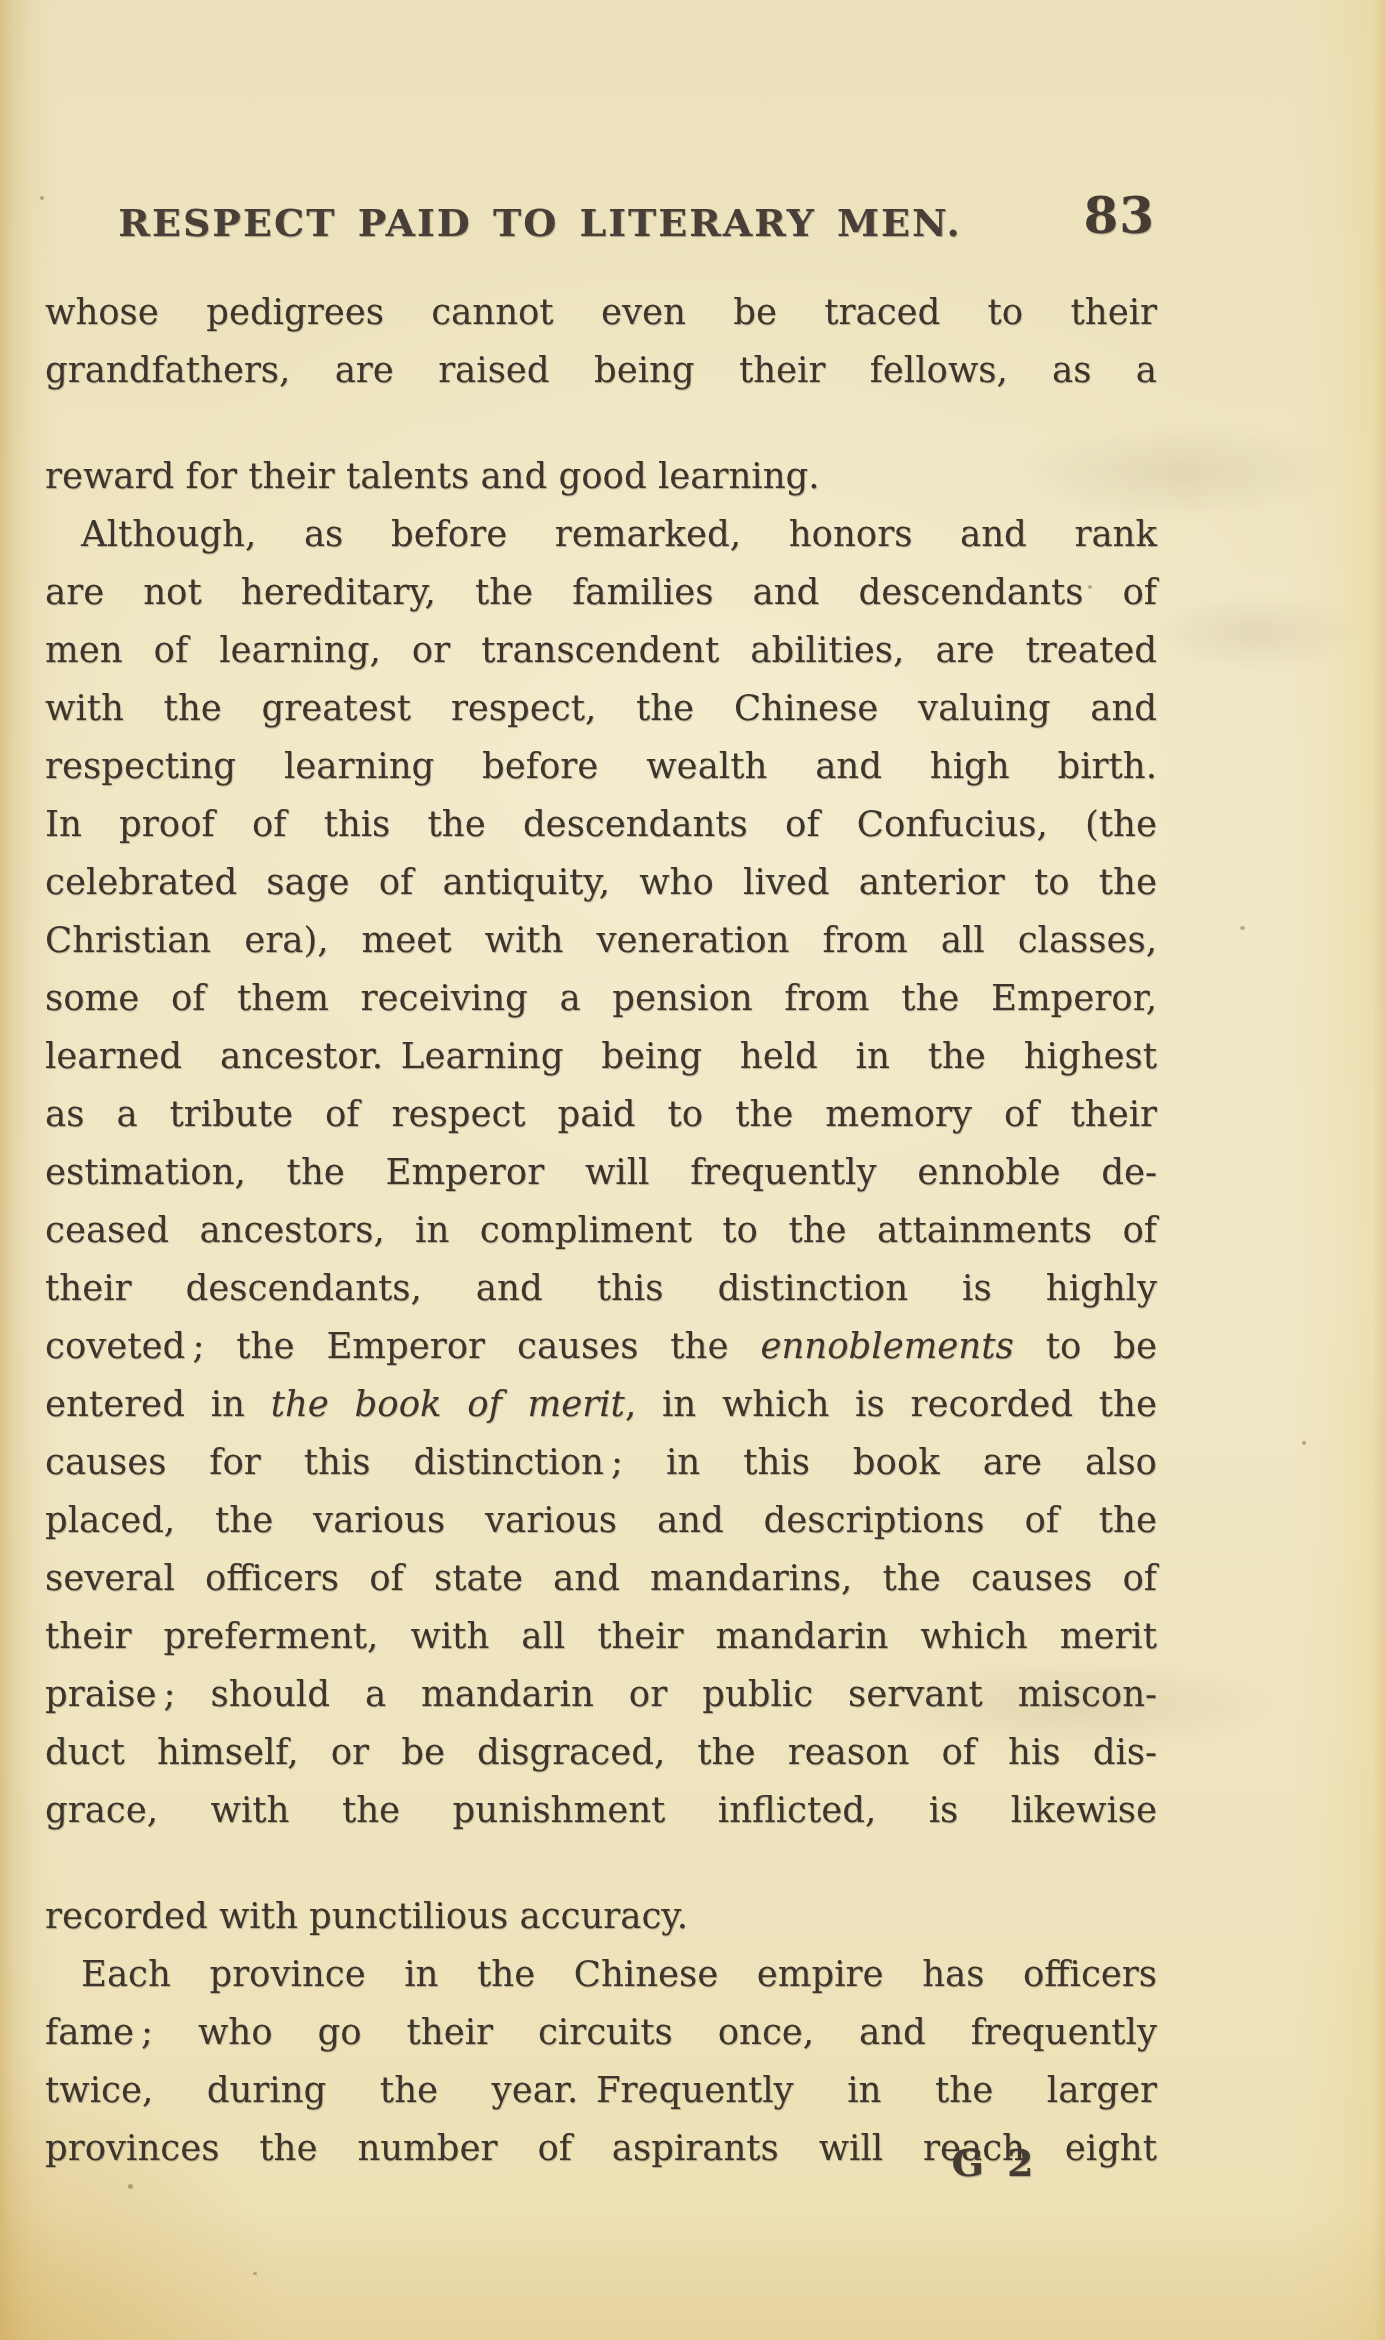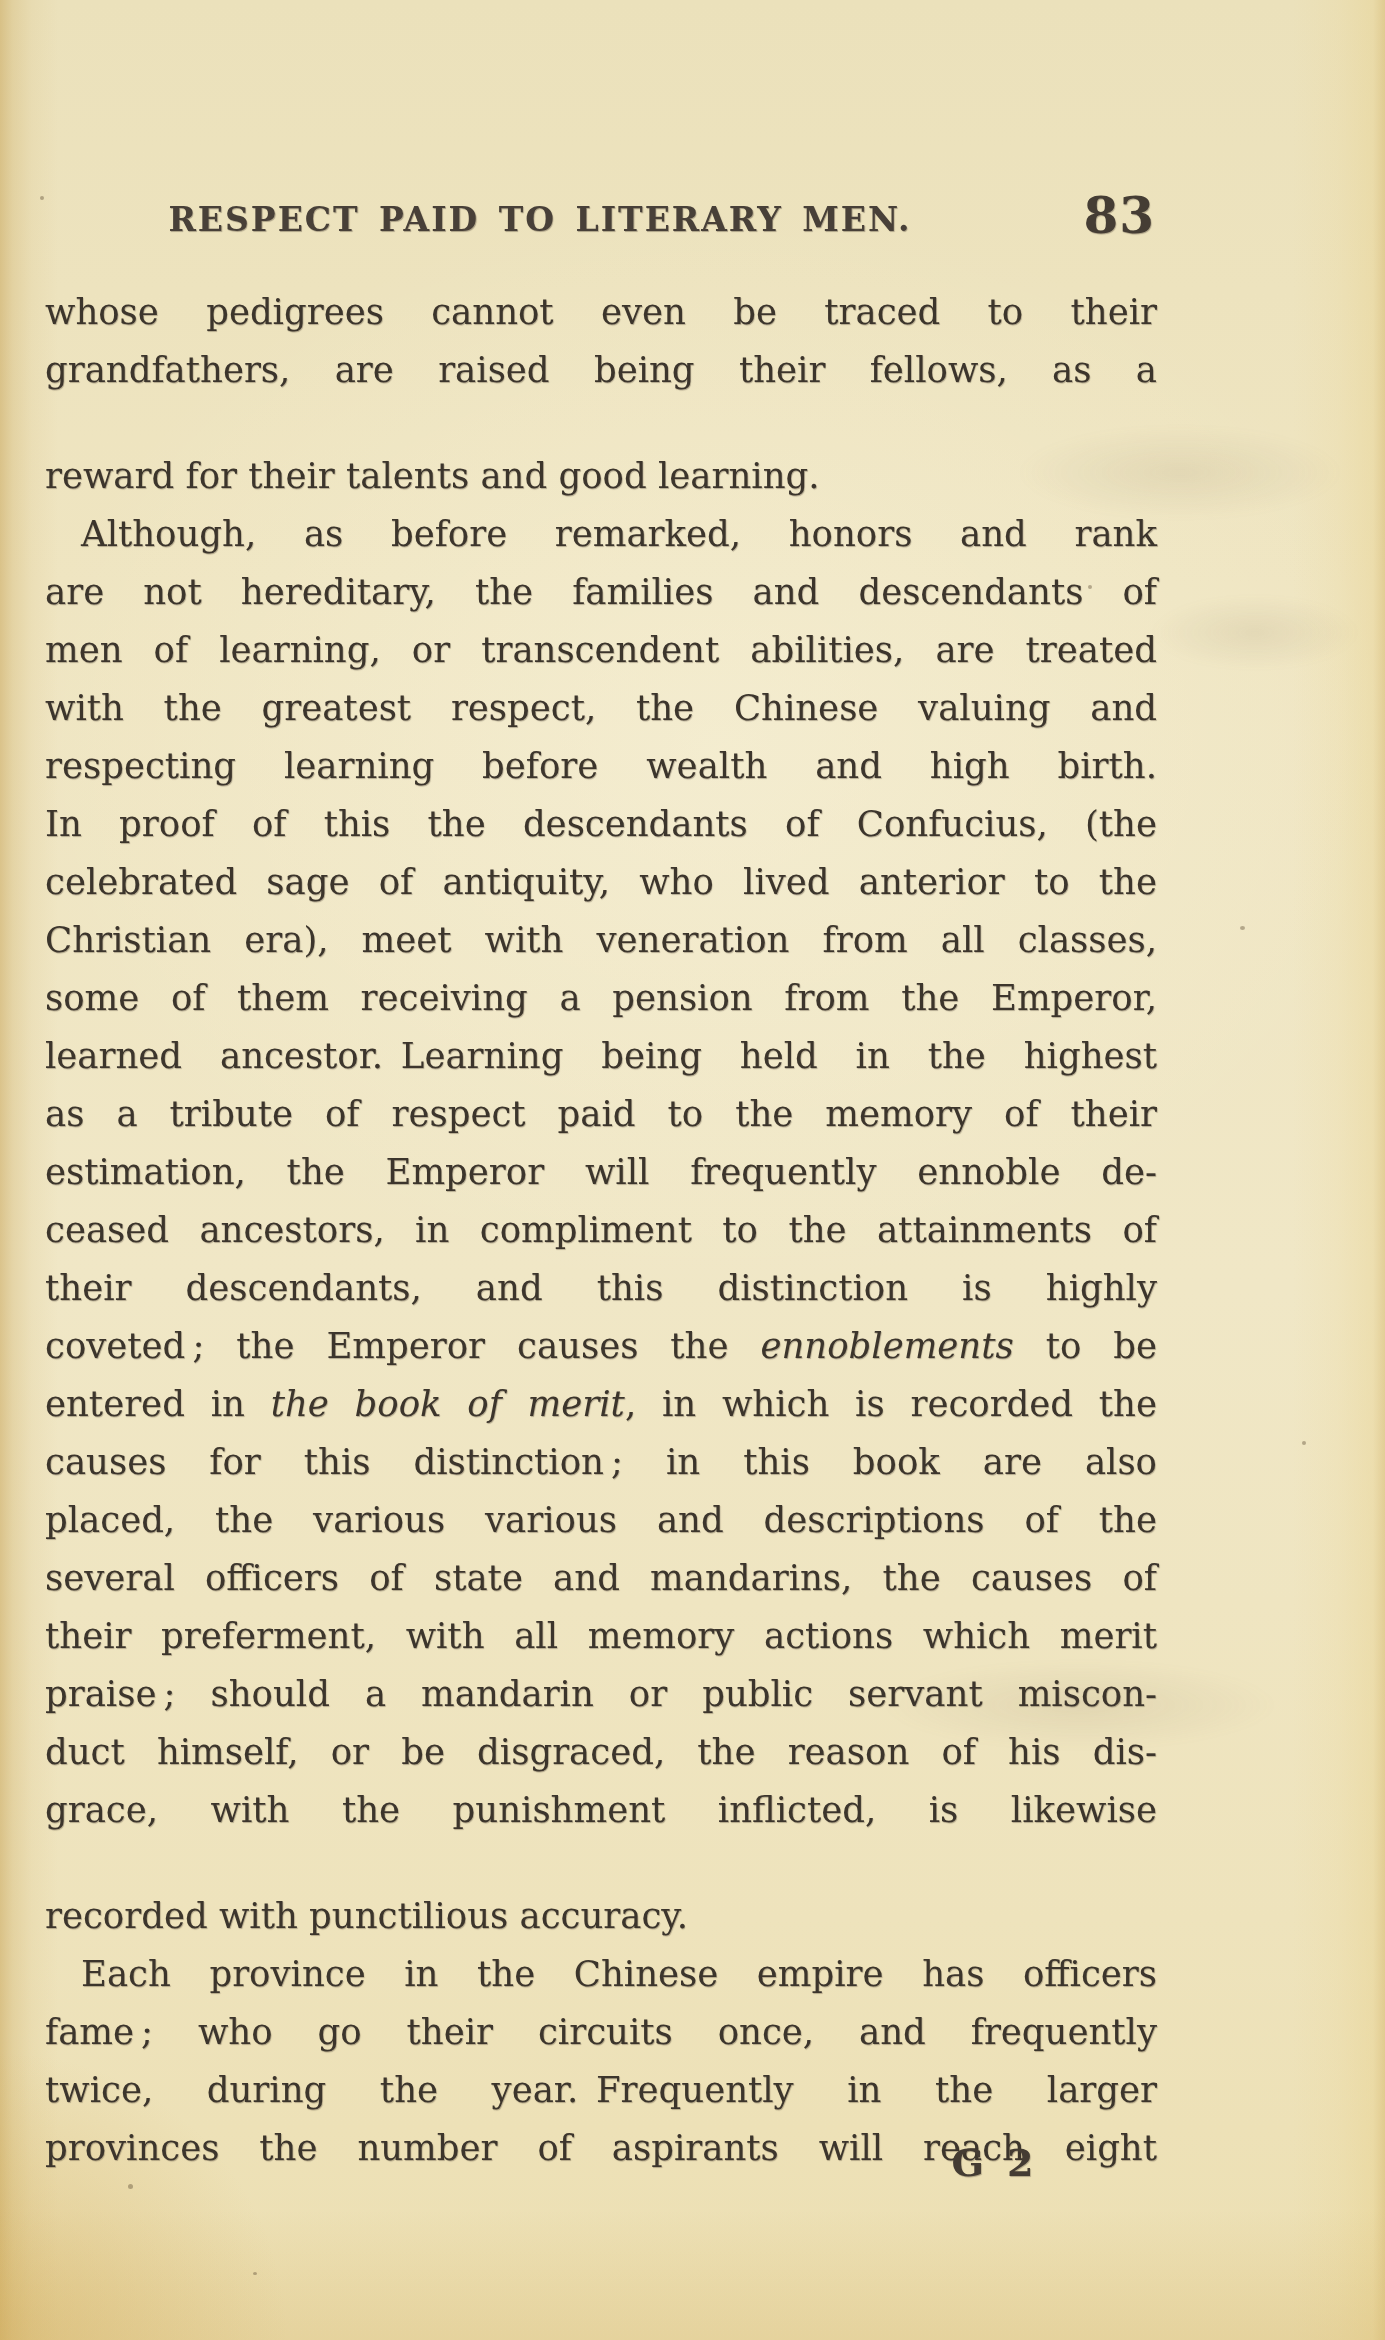--- a/index.html
+++ b/index.html
@@ -61,21 +61,21 @@
   .s5 { left: 253px;  top: 2272px; width: 4px; height: 3px; }
   .s6 { left: 1088px; top: 585px;  width: 4px; height: 4px; }
   
   .running-head {
     position: absolute;
     left: 45px; right: 230px; top: 192px; height: 54px;
   }
   .head-title {
     position: absolute; left: 0; right: 120px; top: 8px;
     text-align: center;
-    font-size: 33px;
+    font-size: 38px;
     font-weight: bold;
     letter-spacing: 2px;
     word-spacing: 6px;
     color: #484038;
     text-shadow: 0.8px 1px 0.8px rgba(80,68,54,0.40);
     white-space: nowrap;
   }
   .folio {
     position: absolute; right: 0; top: -6px;
     font-size: 50px;
@@ -158,21 +158,21 @@
       <div class="line"><span>learned ancestor. Learning being held in the highest</span></div>
       <div class="line"><span>as a tribute of respect paid to the memory of their</span></div>
       <div class="line"><span>estimation, the Emperor will frequently ennoble de-</span></div>
       <div class="line"><span>ceased ancestors, in compliment to the attainments of</span></div>
       <div class="line"><span>their descendants, and this distinction is highly</span></div>
       <div class="line"><span>coveted ; the Emperor causes the </span><span class="it">ennoblements</span><span> to be</span></div>
       <div class="line"><span>entered in </span><span class="it">the book of merit</span><span>, in which is recorded the</span></div>
       <div class="line"><span>causes for this distinction ; in this book are also</span></div>
       <div class="line"><span>placed, the various various and descriptions of the</span></div>
       <div class="line"><span>several officers of state and mandarins, the causes of</span></div>
-      <div class="line"><span>their preferment, with all memory actions which merit</span></div>
+      <div class="line"><span>their preferment, with all their mandarin which merit</span></div>
       <div class="line"><span>praise ; should a mandarin or public servant miscon-</span></div>
       <div class="line"><span>duct himself, or be disgraced, the reason of his dis-</span></div>
       <div class="line"><span>grace, with the punishment inflicted, is likewise</span></div>
       <div class="line par-end"><span>recorded with punctilious accuracy.</span></div>
       <div class="line indent"><span>Each province in the Chinese empire has officers</span></div>
       <div class="line"><span>fame ; who go their circuits once, and frequently</span></div>
       <div class="line"><span>twice, during the year. Frequently in the larger</span></div>
       <div class="line"><span>provinces the number of aspirants will reach eight</span></div>
     </div>
 

